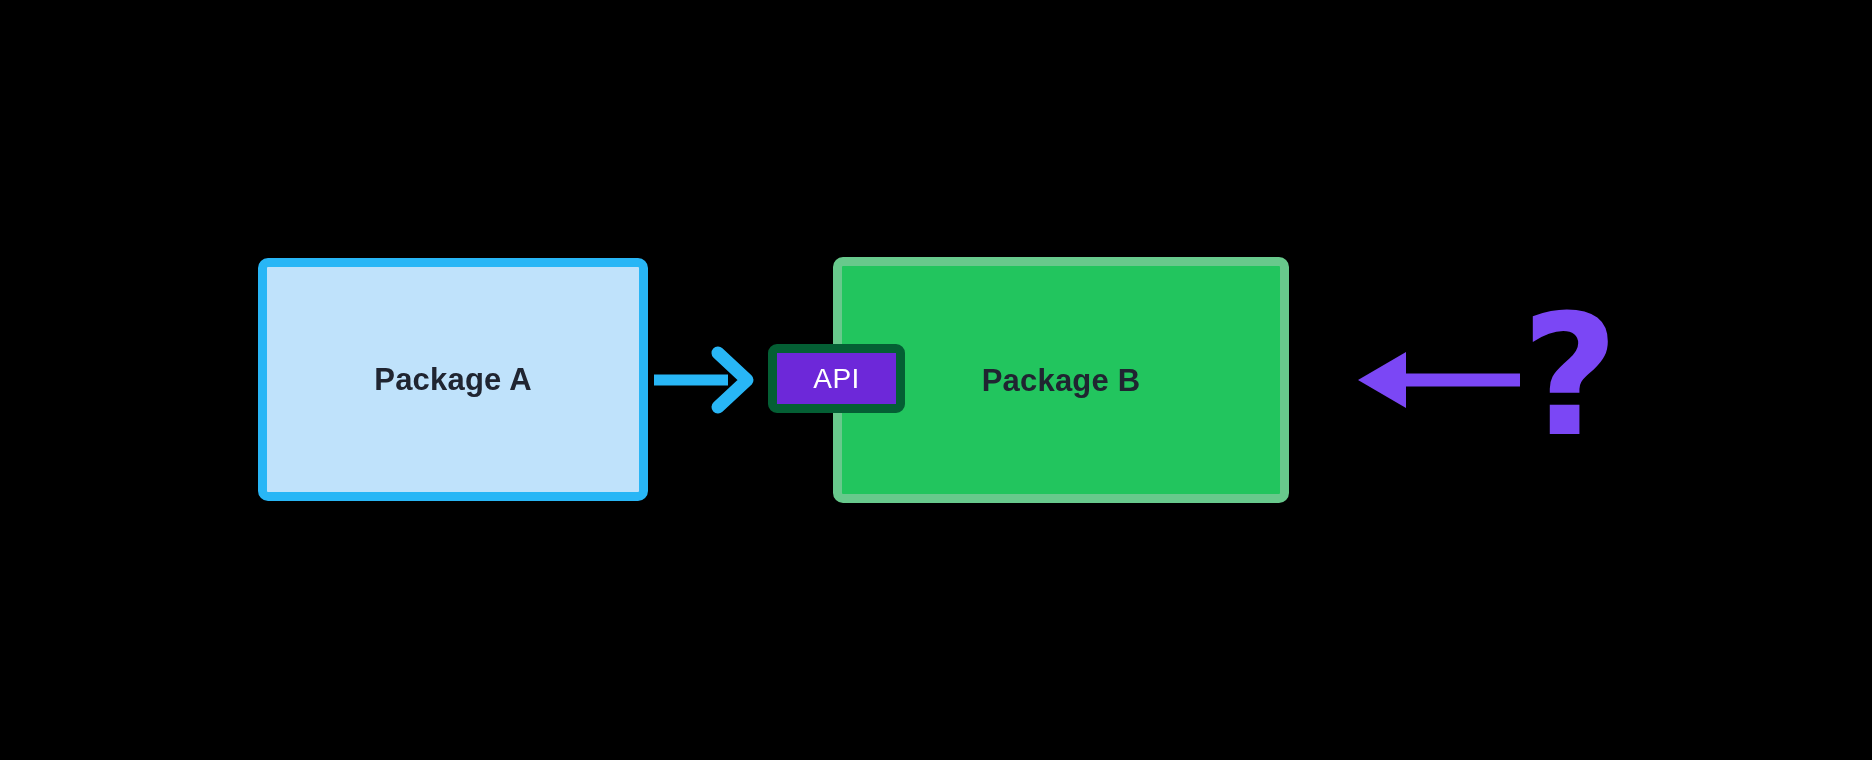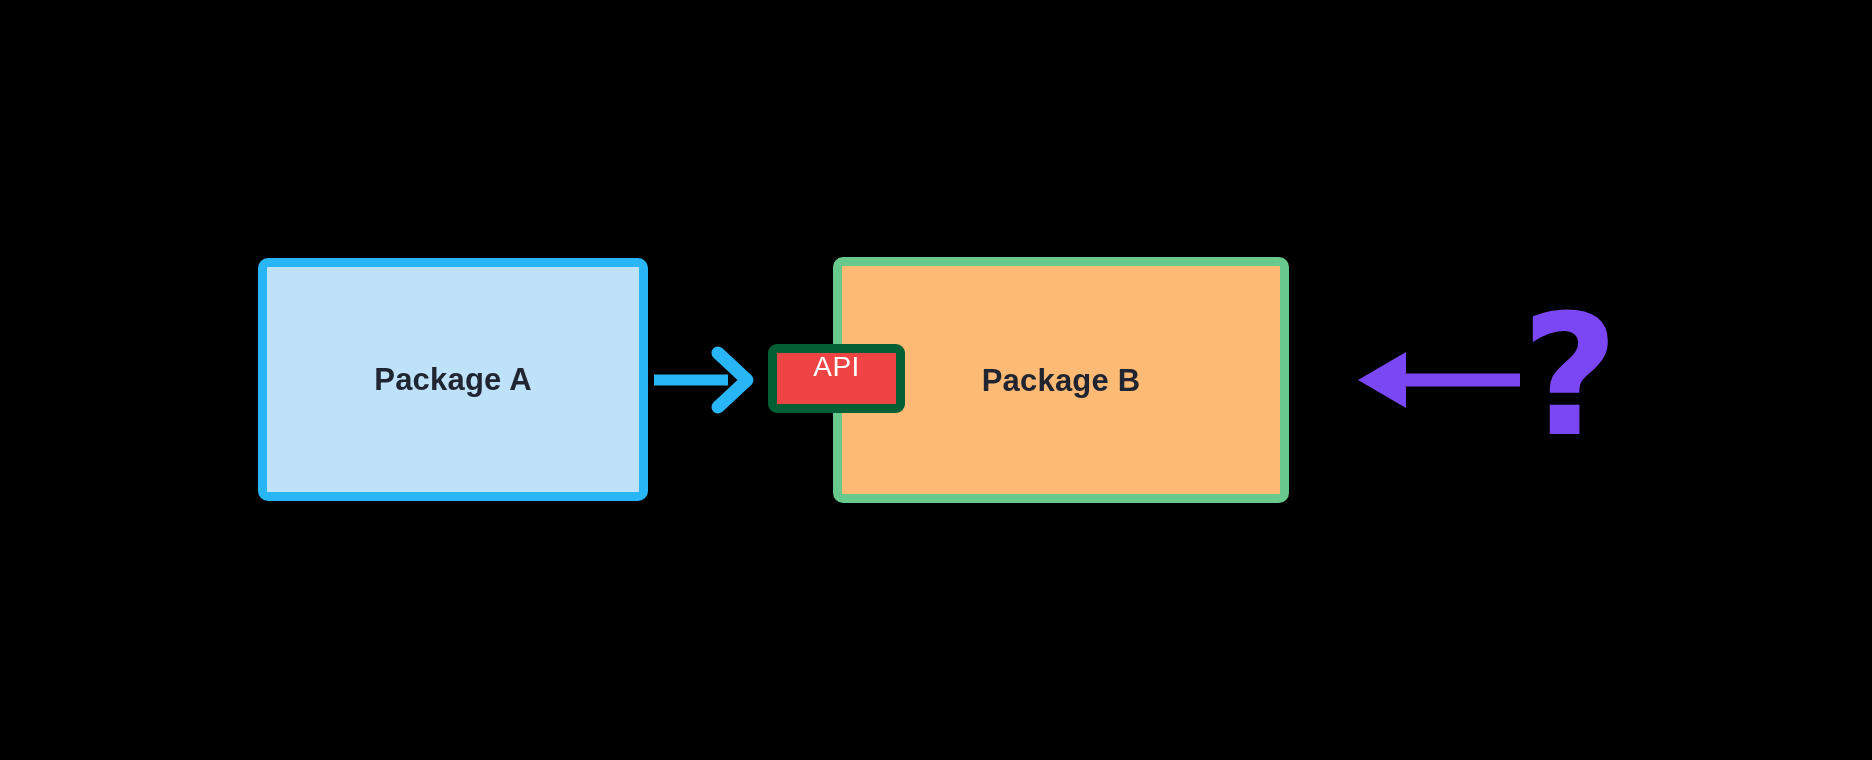--- a/index.html
+++ b/index.html
@@ -41,41 +41,41 @@
     height: 243px;
     background: #BFE2FB;
     border: 9px solid #28B6F6;
   }
 
   #pkg-b {
     left: 833px;
     top: 257px;
     width: 456px;
     height: 246px;
-    background: #fdba74;
+    background: #22c55e;
     border: 9px solid #68C98C;
   }
 
   .pkg-label {
     font-size: 31px;
     font-weight: bold;
     color: #202531;
     letter-spacing: 0.2px;
     white-space: nowrap;
     line-height: 1;
   }
 
   
   .badge {
     position: absolute;
     box-sizing: border-box;
     display: flex;
-    align-items: flex-start;
+    align-items: center;
     justify-content: center;
-    background: #ef4444;
+    background: #6d28d9;
     border: 9px solid #045F34;
     border-radius: 9px;
     z-index: 5;
   }
 
   #badge-api {
     left: 768px;
     top: 344px;
     width: 137px;
     height: 69px;

